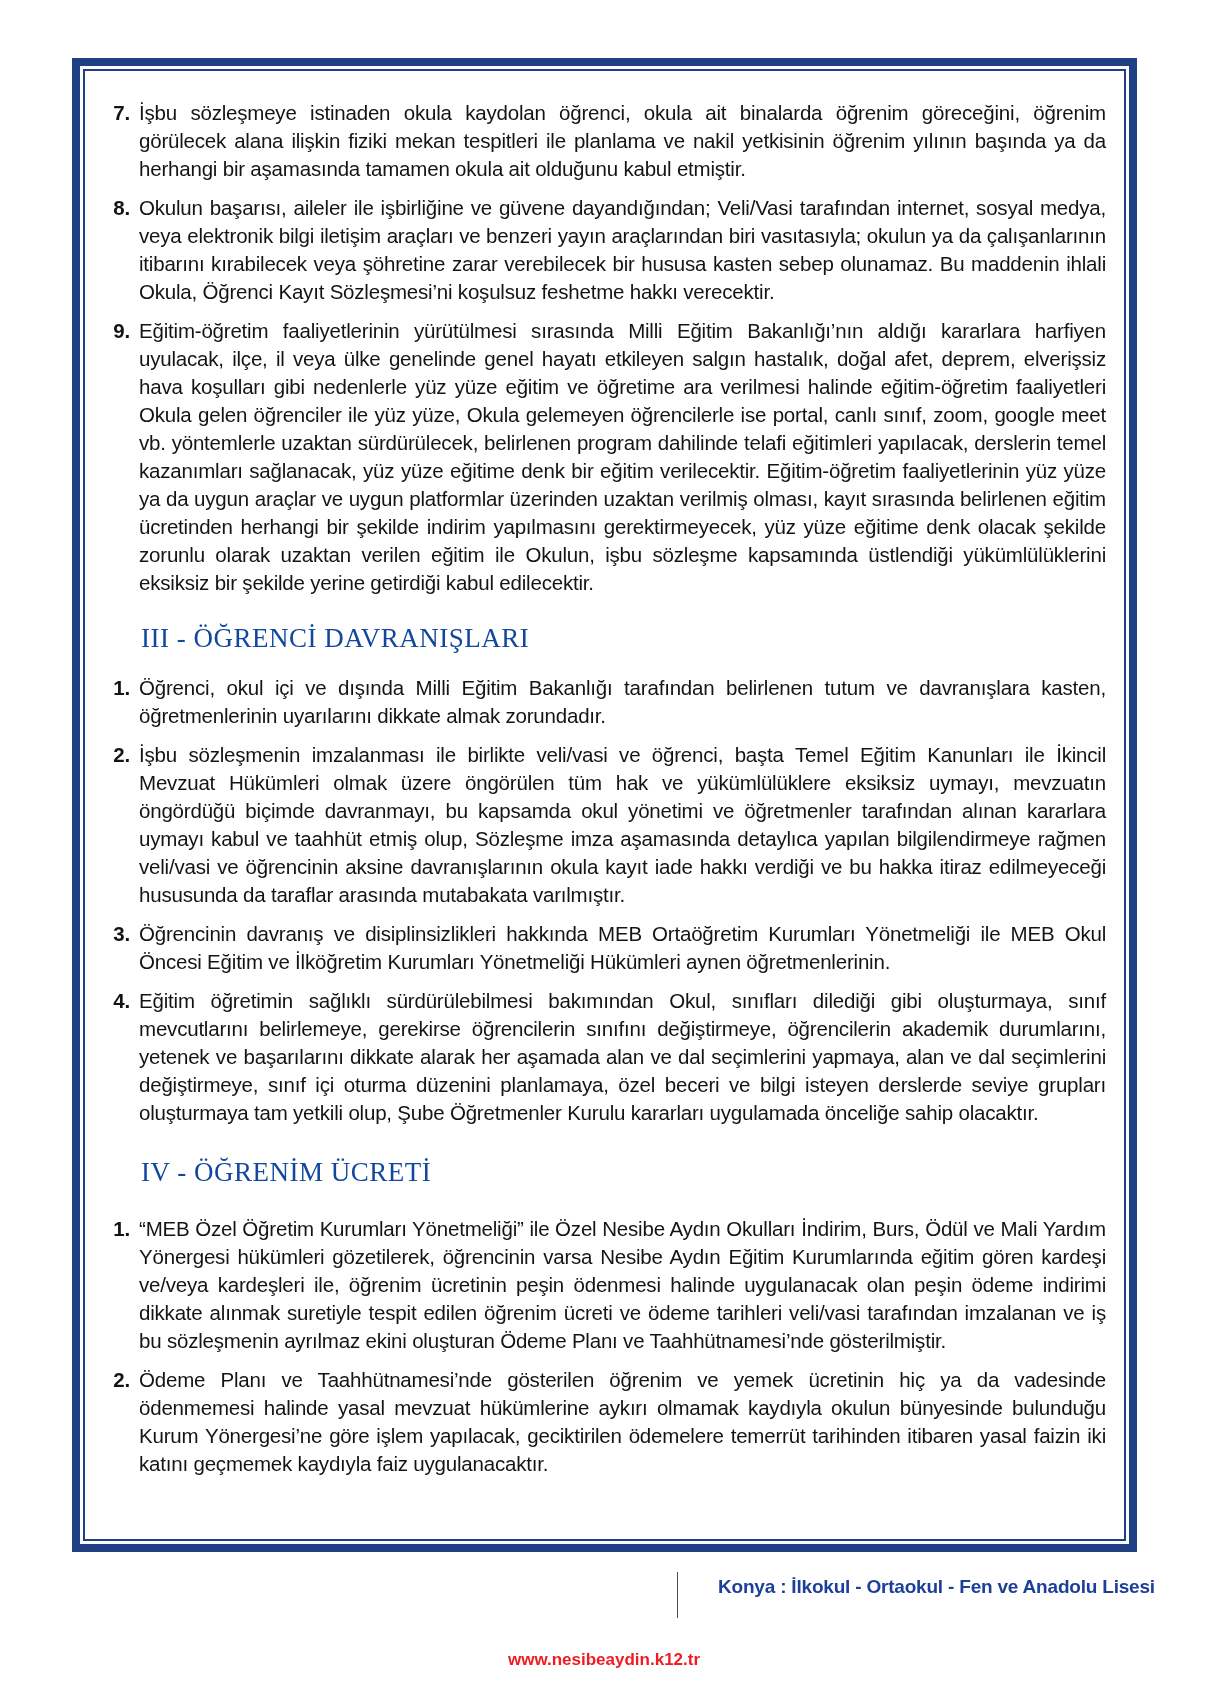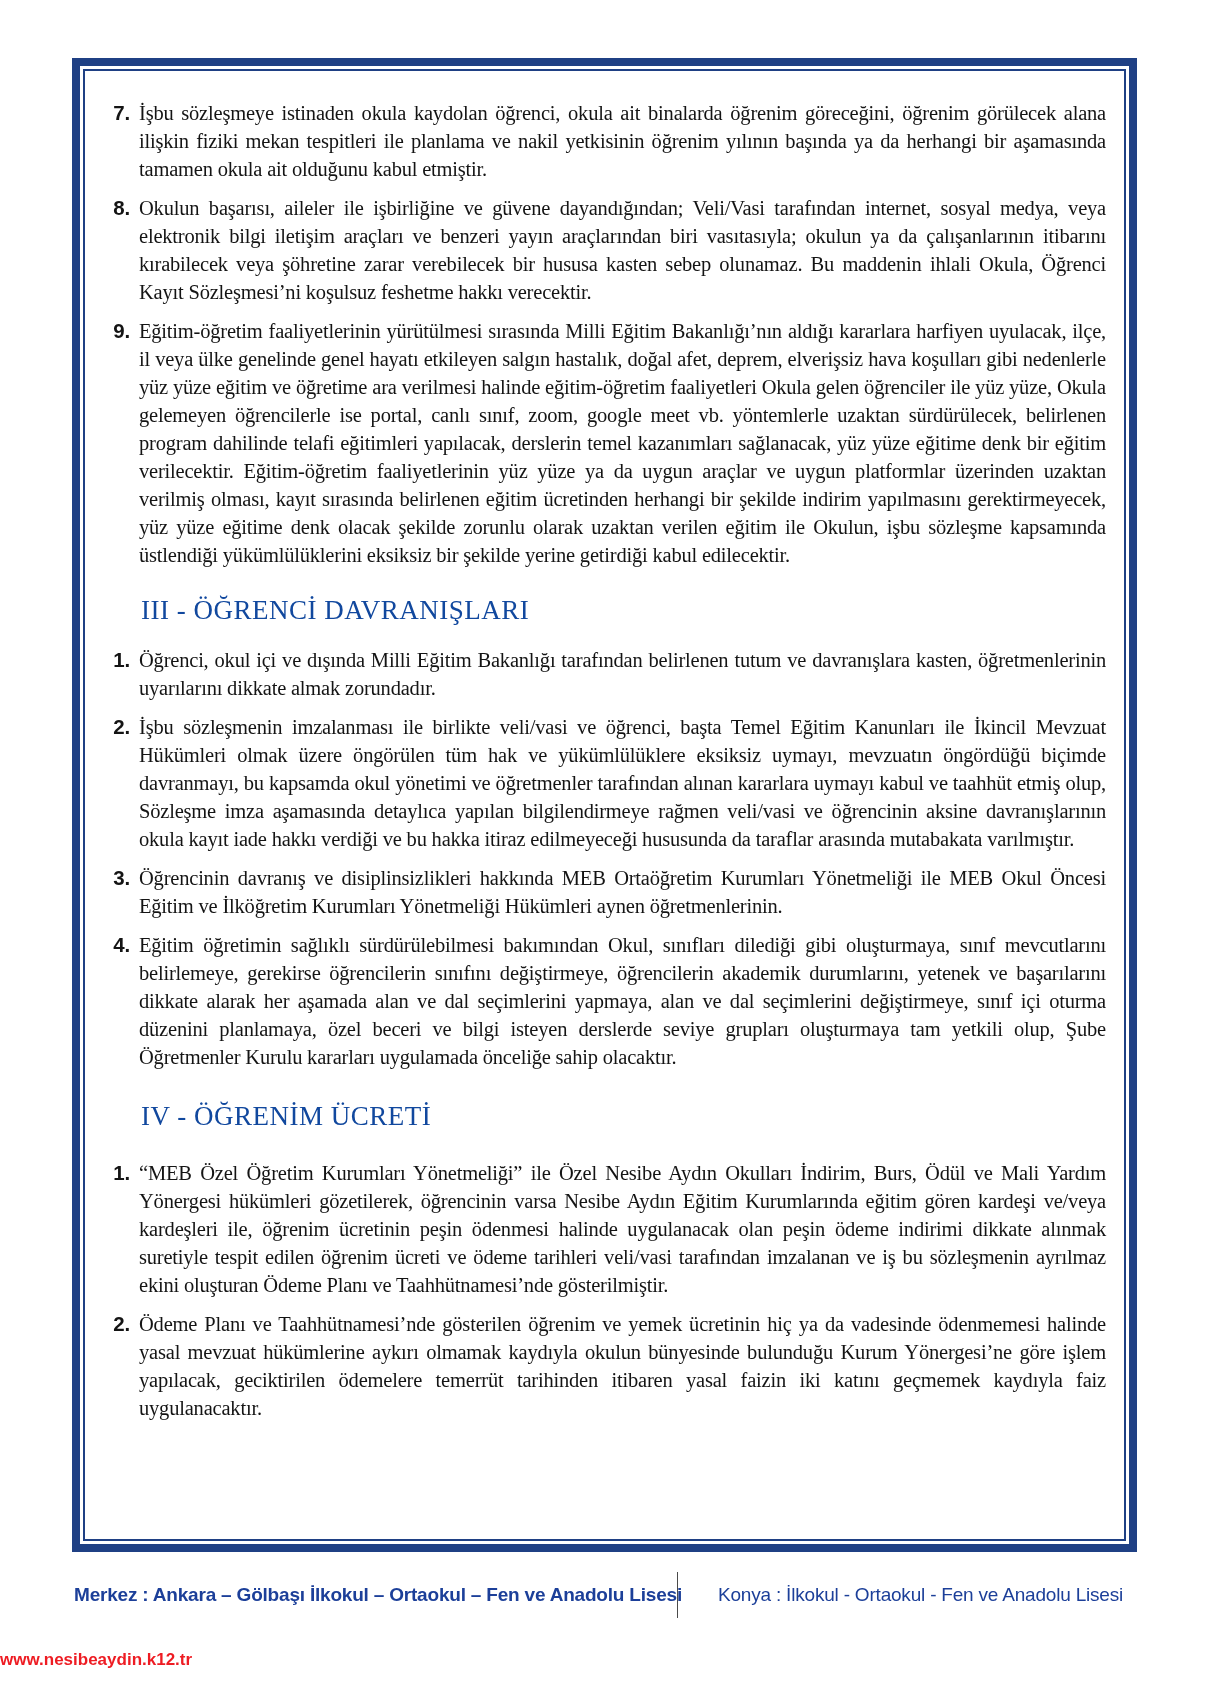--- a/index.html
+++ b/index.html
@@ -52,21 +52,20 @@
   .clause .num{
     flex:none;
     width:36px;
     padding-right:9px;
     text-align:right;
     font-weight:bold;
   }
   .clause .txt{
     flex:1;
     text-align:justify;
-    font-family:Liberation Serif, serif;
   }
   
   .section-title{
     font-family:"Liberation Serif", serif;
     font-weight:normal;
     color:var(--heading-blue);
     font-size:27px;
     letter-spacing:0.5px;
     margin:30px 0 20px 38px;
   }
@@ -92,32 +91,33 @@
     white-space:nowrap;
   }
   .footer-divider{
     position:absolute;
     left:603px;top:2px;
     width:1px;height:46px;
     background:#4a4a4a;
   }
   .footer-right{
     position:absolute;
-    left:644px;top:14px;
+    left:644px;top:6px;
     color:var(--footer-blue);
-    font-weight:normal;
+    font-weight:bold;
     font-size:19px;
     letter-spacing:-0.2px;
     white-space:nowrap;
     text-align:center;
   }
   .website{
     position:absolute;
     left:0;top:1650px;
     width:100%;
+    text-align:center;
     color:var(--url-red);
     font-weight:bold;
     font-size:17px;
   }
 </style>
 </head>
 <body>
 
 <div class="sheet">
 
@@ -168,20 +168,19 @@
         <li class="clause">
           <span class="num">2.</span>
           <div class="txt">Ödeme Planı ve Taahhütnamesi’nde gösterilen öğrenim ve yemek ücretinin hiç ya da vadesinde ödenmemesi halinde yasal mevzuat hükümlerine aykırı olmamak kaydıyla okulun bünyesinde bulunduğu Kurum Yönergesi’ne göre işlem yapılacak, geciktirilen ödemelere temerrüt tarihinden itibaren yasal faizin iki katını geçmemek kaydıyla faiz uygulanacaktır.</div>
         </li>
       </ol>
 
     </div>
   </div>
 
   <div class="footer">
-    <span class="footer-left">Merkez : Ankara – Gölbaşı İlkokul – Ortaokul – Fen ve Anadolu Lisesi</span>
     <span class="footer-divider"></span>
     <span class="footer-right">Konya : İlkokul - Ortaokul - Fen ve Anadolu Lisesi</span>
   </div>
 
   <div class="website">www.nesibeaydin.k12.tr</div>
 
 </div>
 
 </body></html>

